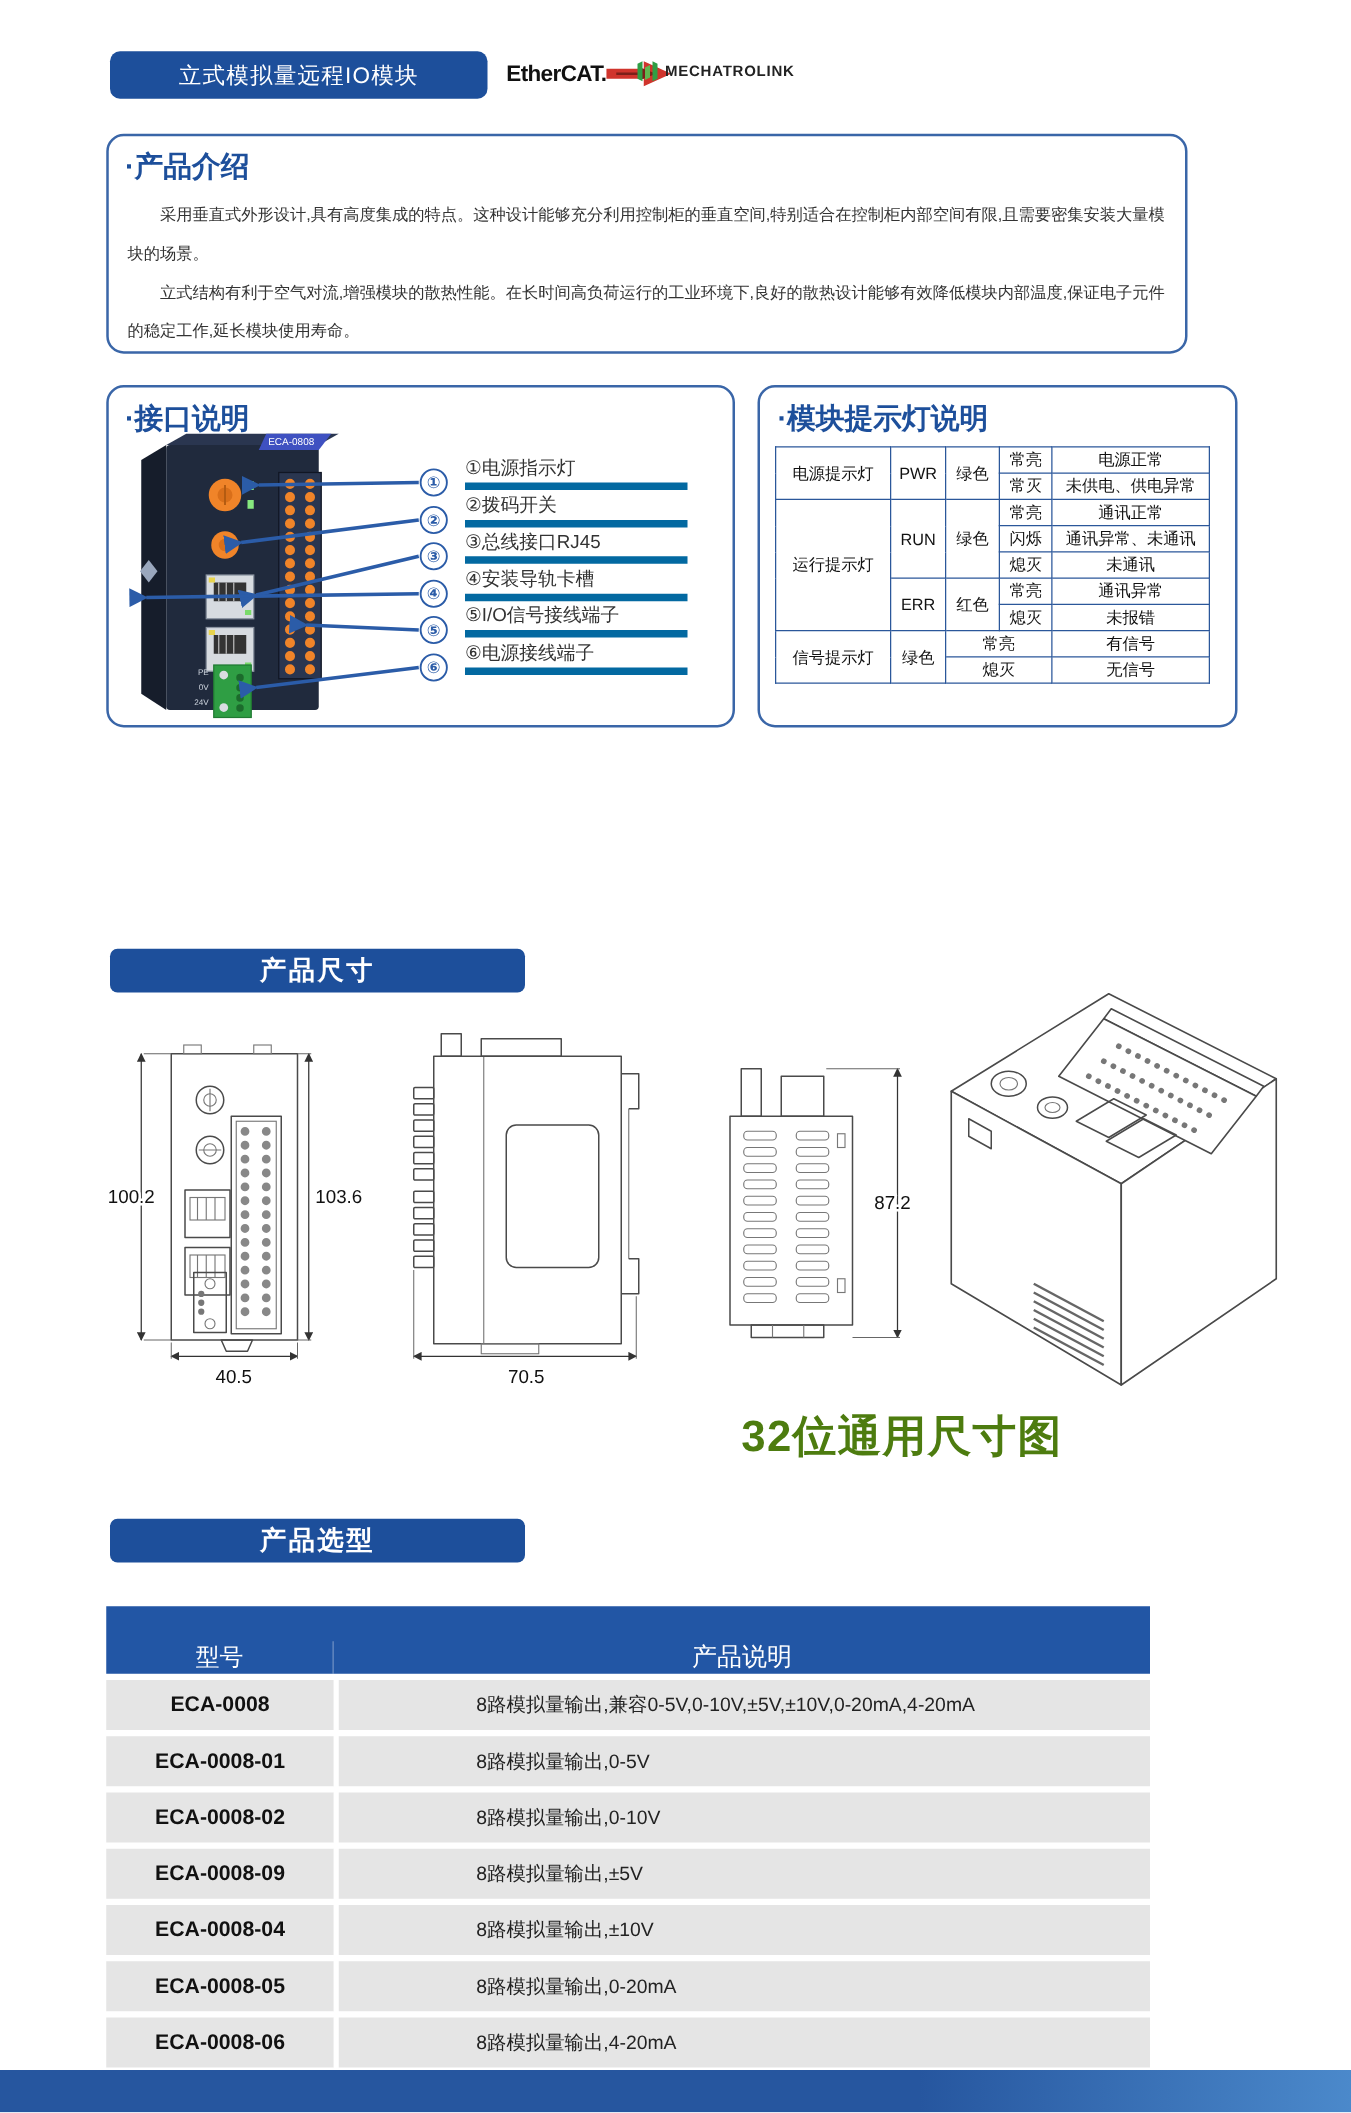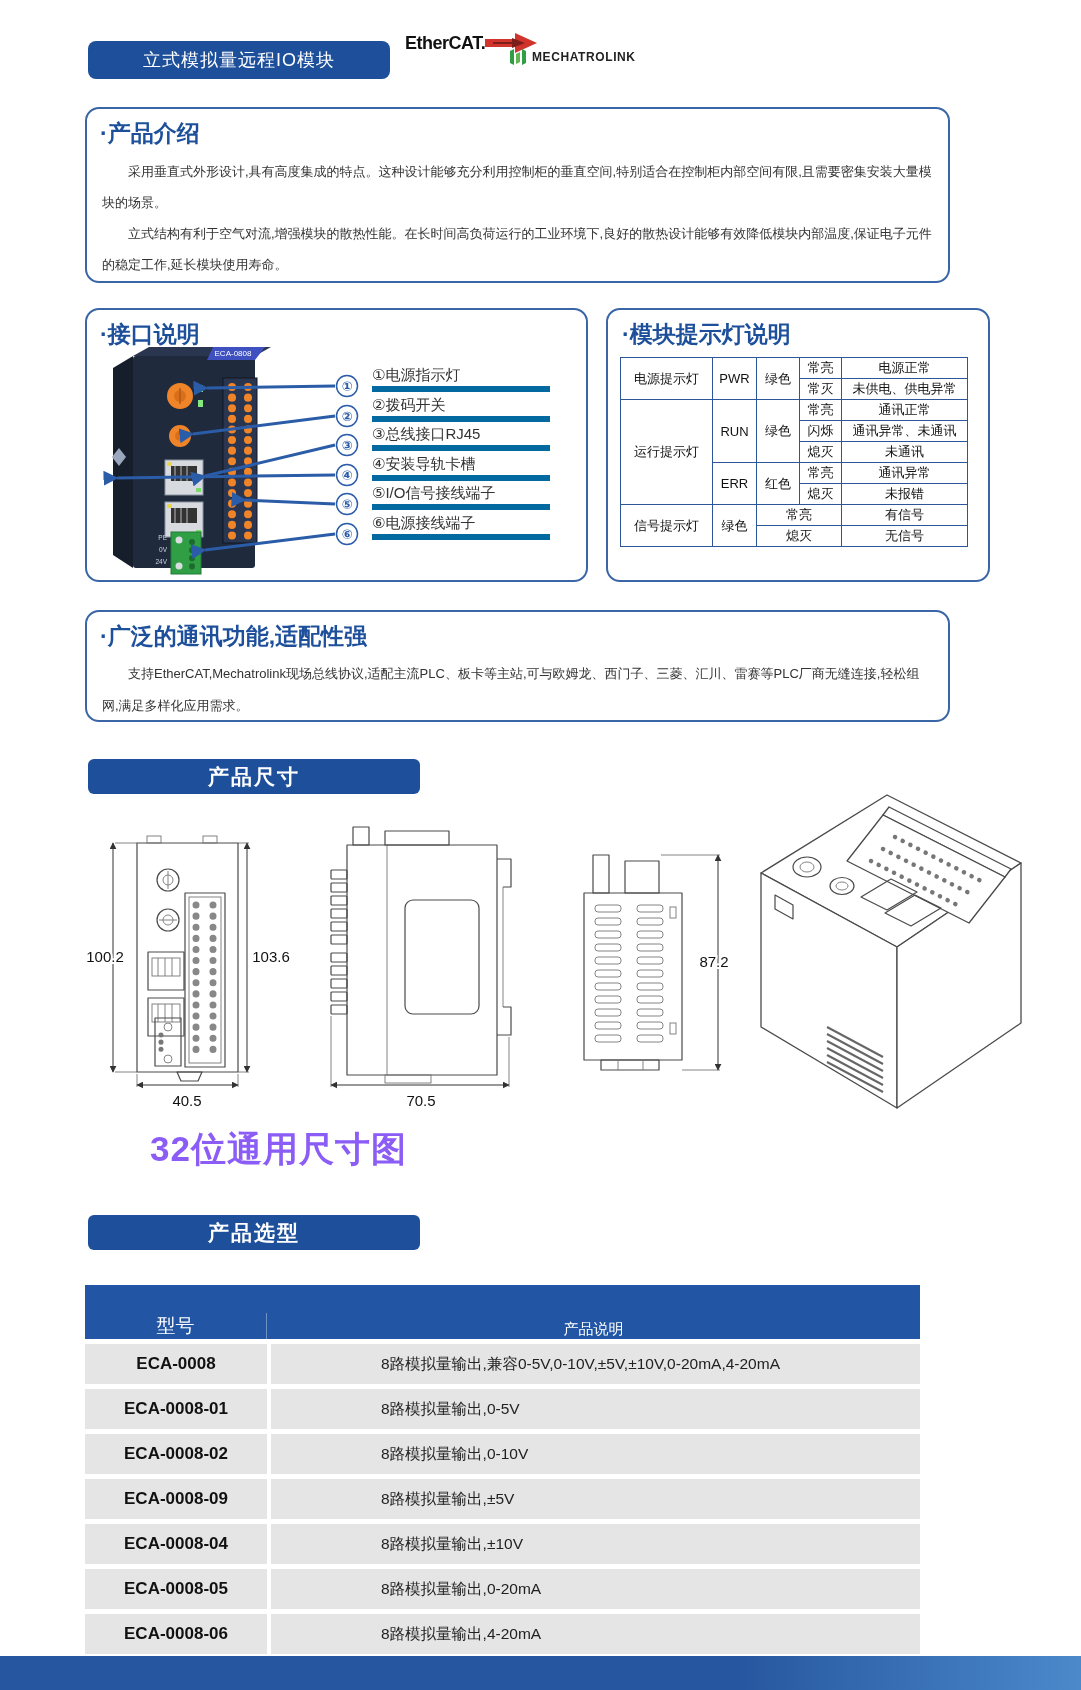--- a/index.html
+++ b/index.html
@@ -3,21 +3,21 @@
 <meta charset="utf-8">
 <style>
   html,body{margin:0;padding:0;background:#fff;}
   .page{position:relative;width:1081px;height:1690px;background:#fff;overflow:hidden;
         font-family:"Liberation Sans","DejaVu Sans",sans-serif;color:#222;}
 
   
   .title-banner{position:absolute;left:88px;top:41px;width:302px;height:38px;
     background:#1d4f9b;border-radius:8px;color:#fff;font-size:18px;font-weight:normal;
     text-align:center;line-height:38px;letter-spacing:1px;}
-  .ethercat{position:absolute;left:405px;top:32px;display:flex;align-items:center;}
+  .ethercat{position:absolute;left:405px;top:48px;display:flex;align-items:center;}
   .ethercat .et-text{font-size:18px;font-weight:bold;color:#111;letter-spacing:-0.5px;}
   .mecha{position:absolute;left:508px;top:47px;display:flex;align-items:center;gap:4px;}
   .mecha .mk-text{font-size:12px;font-weight:bold;color:#222;letter-spacing:0.6px;}
 
   
   .box{position:absolute;background:#fff;border:2px solid #3a66a8;border-radius:14px;box-sizing:border-box;}
   .box-intro{left:85px;top:107px;width:865px;height:176px;}
   .box-iface{left:85px;top:308px;width:503px;height:274px;}
   .box-led{left:606px;top:308px;width:384px;height:274px;}
   .box-comm{left:85px;top:610px;width:865px;height:112px;}
@@ -32,39 +32,39 @@
   .led-table{position:absolute;left:620px;top:357px;border-collapse:collapse;table-layout:fixed;padding-left:22px;}
   .led-table td{border:1px solid #2b579a;font-size:13px;color:#111;text-align:center;
     height:20px;padding:0 2px;overflow:hidden;white-space:nowrap;}
 
   
   .banner{position:absolute;left:88px;width:332px;height:35px;background:#1d4f9b;border-radius:6px;
     color:#fff;font-size:21px;font-weight:bold;text-align:center;line-height:35px;letter-spacing:2px;}
   .dim-banner{top:759px;}
   .sel-banner{top:1215px;}
   .drawings{position:absolute;left:85px;top:775px;}
-  .caption{position:absolute;left:150px;top:1126px;width:700px;text-align:left;
-    font-size:35px;font-weight:600;color:#8b5cf6;letter-spacing:1px;}
+  .caption{position:absolute;left:150px;top:1126px;width:700px;text-align:right;
+    font-size:35px;font-weight:600;color:#4d7c0f;letter-spacing:1px;}
 
   
   .ln{fill:none;stroke:#4a4a4a;stroke-width:1.2;stroke-linejoin:round;}
   .lnw{fill:#fff;stroke:#4a4a4a;stroke-width:1.3;stroke-linejoin:round;}
   .thin{fill:none;stroke:#777;stroke-width:0.9;}
   .dim{stroke:#333;stroke-width:1;}
   .ext{stroke:#666;stroke-width:0.8;}
   .dim-label{font-size:15px;fill:#111;text-anchor:middle;paint-order:stroke;stroke:#fff;stroke-width:4px;}
   .callout-line{stroke:#2b5ca8;stroke-width:3;fill:none;}
   .callout-num{font-size:13px;fill:#2b5ca8;text-anchor:middle;font-weight:bold;}
 
   
   .sel-table{position:absolute;left:85px;top:1285px;width:835px;}
   .sel-header{display:flex;height:54px;background:#2256a5;color:#fff;margin-bottom:5px;align-items:flex-end;}
   .sel-header .hm{width:182px;display:flex;align-items:center;justify-content:center;
     font-size:19px;border-right:1px solid rgba(255,255,255,0.35);box-sizing:border-box;}
-  .sel-header .hd{flex:1;display:flex;align-items:center;justify-content:center;font-size:15px;}
+  .sel-header .hd{flex:1;display:flex;align-items:center;justify-content:center;font-size:20px;}
   .sel-row{display:flex;height:40px;margin-bottom:5px;}
   .sel-row .cm{width:182px;background:#e5e5e5;display:flex;align-items:center;justify-content:center;
     font-size:17px;font-weight:bold;color:#111;}
   .sel-row .gap{width:4px;background:#fff;}
   .sel-row .cd{flex:1;background:#e5e5e5;display:flex;align-items:center;
     padding-left:110px;font-size:15.5px;color:#222;}
 
   .footer-bar{position:absolute;left:0;top:1656px;width:1081px;height:34px;
     background:linear-gradient(90deg,#26569f 0%,#26569f 68%,#4b89cb 100%);}
 </style>
@@ -251,24 +251,20 @@
       <td colspan="2">常亮</td>
       <td>有信号</td>
     </tr>
     <tr>
       <td colspan="2">熄灭</td>
       <td>无信号</td>
     </tr>
   </tbody>
     </table>
 
-  <section class="box box-comm">
-    <div class="sec-head">·广泛的通讯功能,适配性强</div>
-    <p class="body-text" style="margin-top:6px;line-height:32px;">支持EtherCAT,Mechatrolink现场总线协议,适配主流PLC、板卡等主站,可与欧姆龙、西门子、三菱、汇川、雷赛等PLC厂商无缝连接,轻松组网,满足多样化应用需求。</p>
-  </section>
 
   <div class="banner dim-banner">产品尺寸</div>
 
   <svg class="drawings" width="950" height="350" viewBox="0 0 950 350">
     <defs>
       <marker id="darr" viewBox="0 0 10 10" refX="9" refY="5" markerWidth="7" markerHeight="7" orient="auto-start-reverse">
         <path d="M0,0 L10,5 L0,10 z" fill="#333"></path>
       </marker>
       <rect id="tooth" width="16" height="9" rx="1" class="ln"></rect>
       <rect id="slot" width="26" height="7" rx="3" class="thin"></rect>

